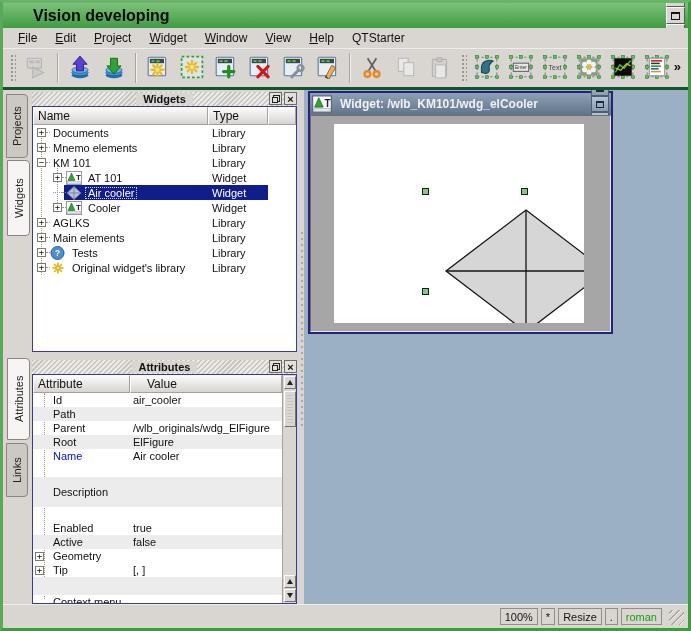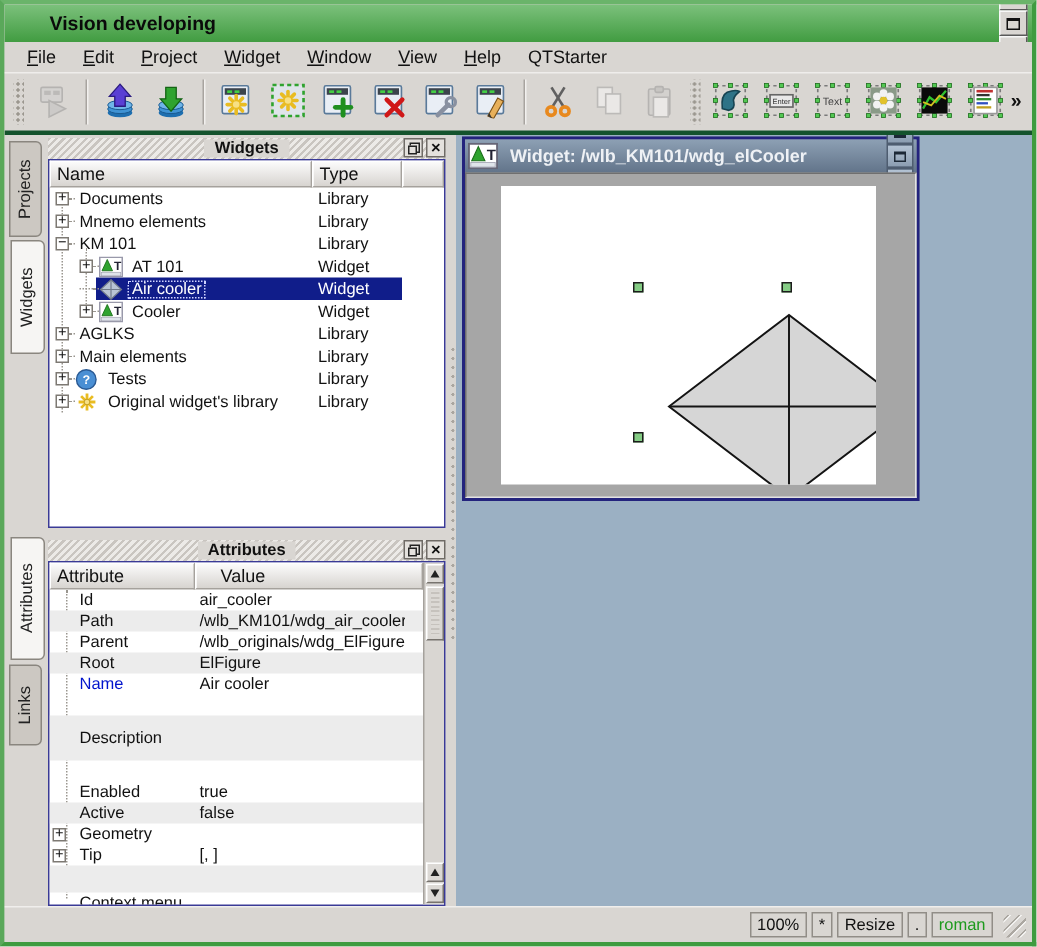--- a/index.html
+++ b/index.html
@@ -7,21 +7,21 @@
   body { font-family:"Liberation Sans", sans-serif; font-size:11px; color:#111; }
 
   .window { width:691px; height:631px; border:3px solid #3f9b3f;
             border-top-color:#6ab46a; border-left-color:#5aa85a;
             background:#d9d6d2; display:flex; flex-direction:column; overflow:hidden; }
 
   
   .titlebar { height:25px; flex:0 0 25px; background:linear-gradient(#7cc17c,#419c41);
               display:flex; align-items:center; padding:0 3px; }
   .titlebar .app-icon { width:20px; height:18px; margin:0 4px 0 3px; display:flex; align-items:center; }
-  .titlebar .title-text { font-weight:bold; font-size:13px; color:#0a0a0a; flex:1; }
+  .titlebar .title-text { font-weight:bold; font-size:16px; color:#0a0a0a; flex:1; }
   .win-btn { width:19px; height:17px; margin-left:3px; background:#d9d6d2;
              border:1px solid; border-color:#f7f7f7 #5a5a5a #5a5a5a #f7f7f7;
              display:flex; align-items:center; justify-content:center; cursor:default; }
   .g-min { width:8px; height:7px; border-bottom:2px solid #111; }
   .g-max { width:9px; height:8px; border:1px solid #111; border-top-width:2px; }
   .g-close { font-size:13px; font-weight:bold; line-height:10px; color:#111; }
 
   
   .menubar { height:20px; flex:0 0 20px; background:#d9d6d2; display:flex; align-items:center;
              padding-left:6px; font-size:12px; }
@@ -565,21 +565,20 @@
             <div class="hcell" style="flex: 1 1 0%; padding-left: 16px;">Value</div>
           </div>
         <div class="attr-rows" id="attr-rows">
             <div class="attr-guide"></div>
             <div class="attr-row">
               <span class="a-label">Id</span>
               <span class="a-value">air_cooler</span>
             </div>
             <div class="attr-row shade">
               <span class="a-label">Path</span>
-              <span class="a-value">/wlb_KM101/wdg_air_cooler</span>
             </div>
             <div class="attr-row">
               <span class="a-label">Parent</span>
               <span class="a-value">/wlb_originals/wdg_ElFigure</span>
             </div>
             <div class="attr-row shade">
               <span class="a-label">Root</span>
               <span class="a-value">ElFigure</span>
             </div>
             <div class="attr-row">

